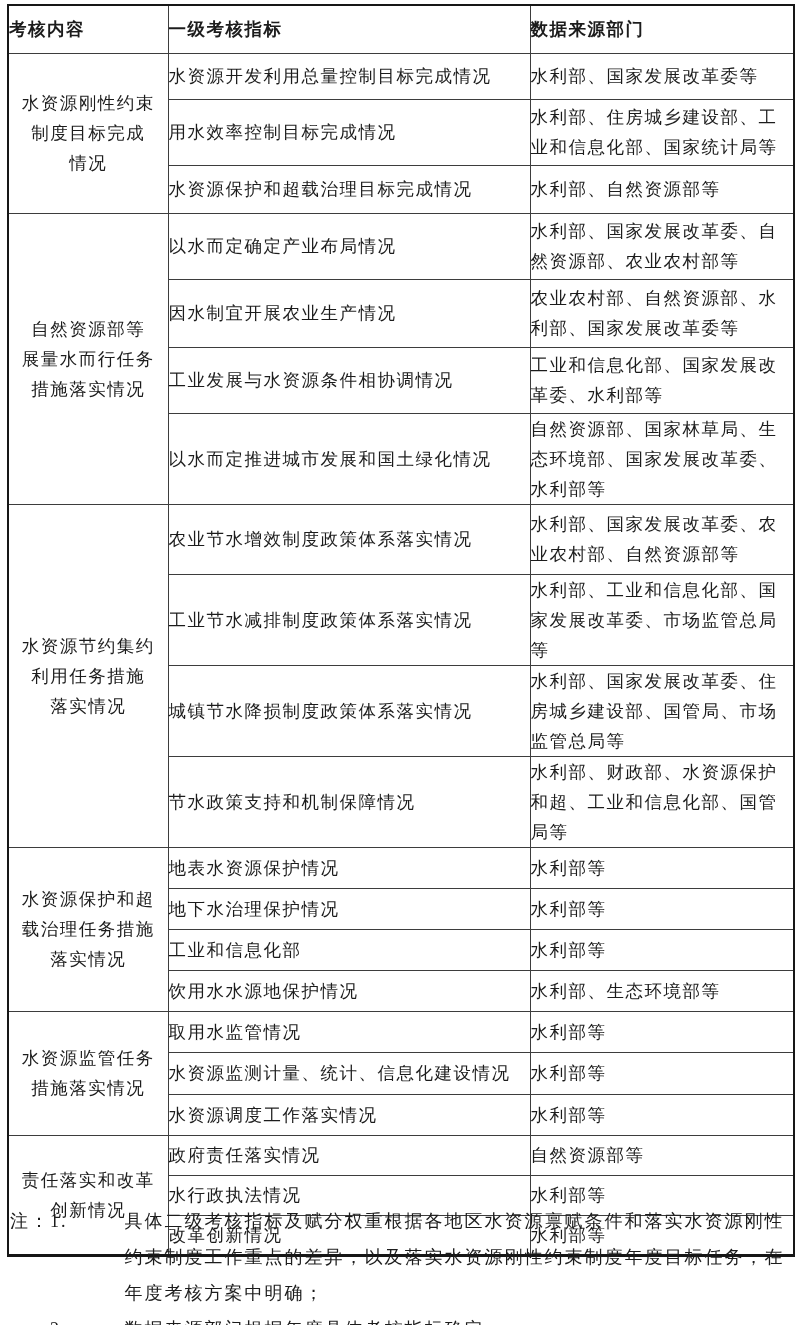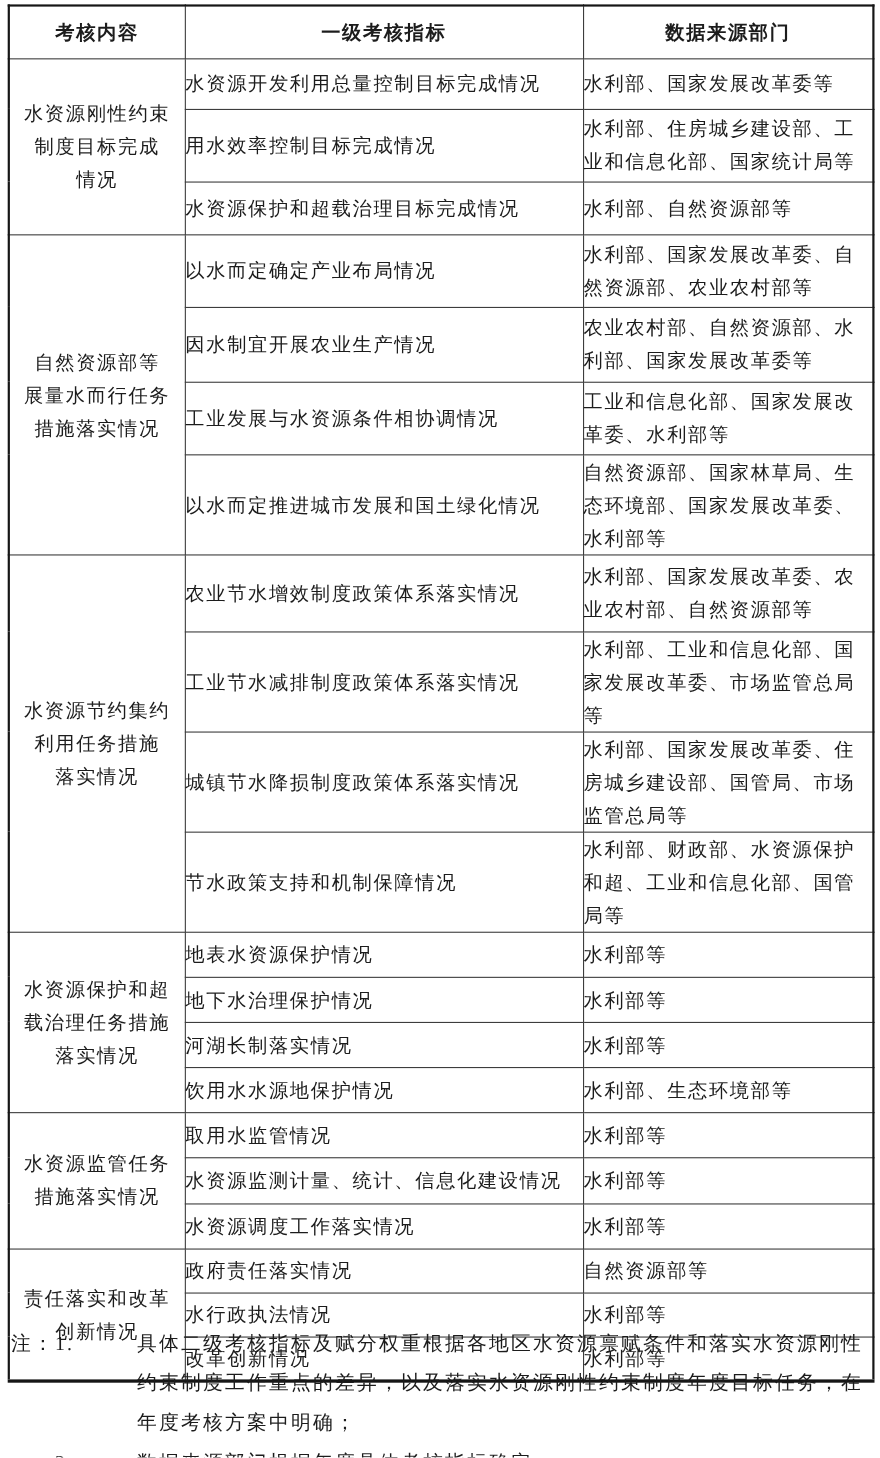--- a/index.html
+++ b/index.html
@@ -28,21 +28,21 @@
     border: 1px solid #3d3d3d;
     vertical-align: middle;
     font-size: 17.5px;
     letter-spacing: 1.5px;
     line-height: 30px;
     padding: 0;
   }
   th.hdr {
     font-weight: bold;
     letter-spacing: 3px;
-    text-align: center;
+    text-align: left;
     height: 48px;
   }
   td.c-cat {
     font-weight: normal;
     text-align: center;
     white-space: pre-line;
     letter-spacing: 1px;
   }
   td.c-ind {
     text-align: left;
@@ -149,21 +149,21 @@
 载治理任务措施
 落实情况</td>
         <td class="c-ind">地表水资源保护情况</td>
         <td class="c-src">水利部等</td>
       </tr>
       <tr style="height:41px">
         <td class="c-ind">地下水治理保护情况</td>
         <td class="c-src">水利部等</td>
       </tr>
       <tr style="height:41px">
-        <td class="c-ind">河湖长制落实情况</td>
+        <td class="c-ind">工业和信息化部</td>
         <td class="c-src">水利部等</td>
       </tr>
       <tr style="height:41px">
         <td class="c-ind">饮用水水源地保护情况</td>
         <td class="c-src">水利部、生态环境部等</td>
       </tr>
 
       <tr style="height:41px">
         <td class="c-cat" rowspan="3">水资源监管任务
 措施落实情况</td>

